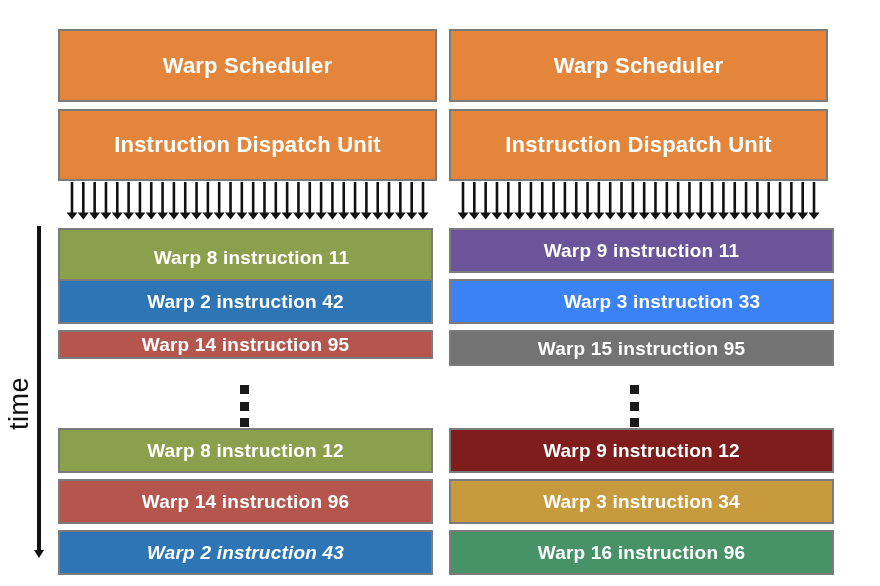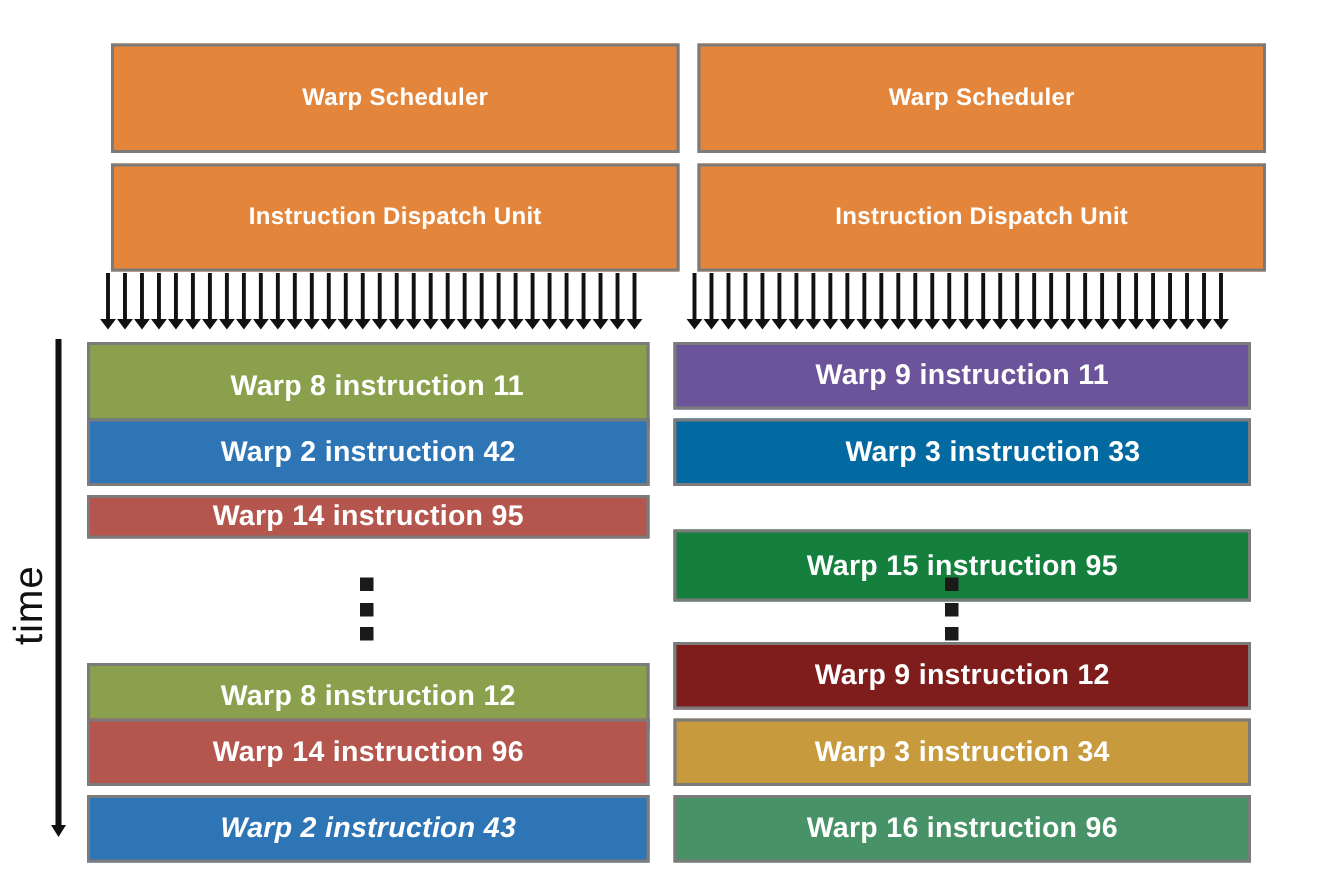--- a/index.html
+++ b/index.html
@@ -33,22 +33,21 @@
     justify-content: center;
     color: #ffffff;
     font-weight: bold;
     letter-spacing: 0.2px;
     text-align: center;
     line-height: 1;
     user-select: none;
   }
 
   .header-box {
-    font-size: 16px;
-    margin-left: 16px;
+    font-size: 22px;
   }
 
   .row-box {
     font-size: 19px;
   }
 
   
   .arrow-bundle {
     position: absolute;
     pointer-events: none;
@@ -148,21 +147,21 @@
   <div class="box row-box" style="left:58px; top:228px; width:375px; height:58px; background:#8ba04d;padding-left:12px;">Warp 8 instruction 11</div>
   <div class="box row-box" style="left:58px; top:279px; width:375px; height:45px; background:#2e75b6;">Warp 2 instruction 42</div>
   <div class="box row-box" style="left:58px; top:330px; width:375px; height:29px; background:#b4564d;">Warp 14 instruction 95</div>
 
   <div class="ellipsis" style="left:240px; top:385px; width:9px; height:42px;">
     <span></span>
     <span></span>
     <span></span>
   </div>
 
-  <div class="box row-box" style="left:58px; top:428px; width:375px; height:45px; background:#8ba04d;margin-top:14px;">Warp 8 instruction 12</div>
+  <div class="box row-box" style="left:58px; top:428px; width:375px; height:45px; background:#8ba04d;">Warp 8 instruction 12</div>
   <div class="box row-box" style="left:58px; top:479px; width:375px; height:45px; background:#b4564d;">Warp 14 instruction 96</div>
   <div class="box row-box" style="left:58px; top:530px; width:375px; height:45px; background:#2e75b6;font-style:italic;">Warp 2 instruction 43</div>
 
   <div class="box header-box" style="left:449px; top:29px; width:379px; height:73px; background:#e3863c;">Warp Scheduler</div>
 
   <div class="box header-box" style="left:449px; top:109px; width:379px; height:72px; background:#e3863c;">Instruction Dispatch Unit</div>
 
   <svg class="arrow-bundle" style="left:449px; top:180px; width:379px; height:48px;" viewBox="0 0 379 48">
     <g id="right-arrows">
         <line x1="14.00" y1="2" x2="14.00" y2="36" stroke="#111111" stroke-width="2.6" marker-end="url(#dhead)"></line>
@@ -194,22 +193,22 @@
         <line x1="308.39" y1="2" x2="308.39" y2="36" stroke="#111111" stroke-width="2.6" marker-end="url(#dhead)"></line>
         <line x1="319.71" y1="2" x2="319.71" y2="36" stroke="#111111" stroke-width="2.6" marker-end="url(#dhead)"></line>
         <line x1="331.03" y1="2" x2="331.03" y2="36" stroke="#111111" stroke-width="2.6" marker-end="url(#dhead)"></line>
         <line x1="342.35" y1="2" x2="342.35" y2="36" stroke="#111111" stroke-width="2.6" marker-end="url(#dhead)"></line>
         <line x1="353.68" y1="2" x2="353.68" y2="36" stroke="#111111" stroke-width="2.6" marker-end="url(#dhead)"></line>
         <line x1="365.00" y1="2" x2="365.00" y2="36" stroke="#111111" stroke-width="2.6" marker-end="url(#dhead)"></line>
       </g>
   </svg>
 
   <div class="box row-box" style="left:449px; top:228px; width:385px; height:45px; background:#6b5499;">Warp 9 instruction 11</div>
-  <div class="box row-box" style="left:449px; top:279px; width:385px; height:45px; background:#0369a1;padding-left:41px;">Warp 3 instruction 33</div>
-  <div class="box row-box" style="left:449px; top:330px; width:385px; height:48px; background:#15803d;margin-top:23px;">Warp 15 instruction 95</div>
+  <div class="box row-box" style="left:449px; top:279px; width:385px; height:45px; background:#3b82f6;padding-left:41px;">Warp 3 instruction 33</div>
+  <div class="box row-box" style="left:449px; top:330px; width:385px; height:36px; background:#737373;">Warp 15 instruction 95</div>
 
   <div class="ellipsis" style="left:630px; top:385px; width:9px; height:42px;">
     <span></span>
     <span></span>
     <span></span>
   </div>
 
   <div class="box row-box" style="left:449px; top:428px; width:385px; height:45px; background:#7f1d1d;">Warp 9 instruction 12</div>
   <div class="box row-box" style="left:449px; top:479px; width:385px; height:45px; background:#c79a3e;">Warp 3 instruction 34</div>
   <div class="box row-box" style="left:449px; top:530px; width:385px; height:45px; background:#489267;">Warp 16 instruction 96</div>

